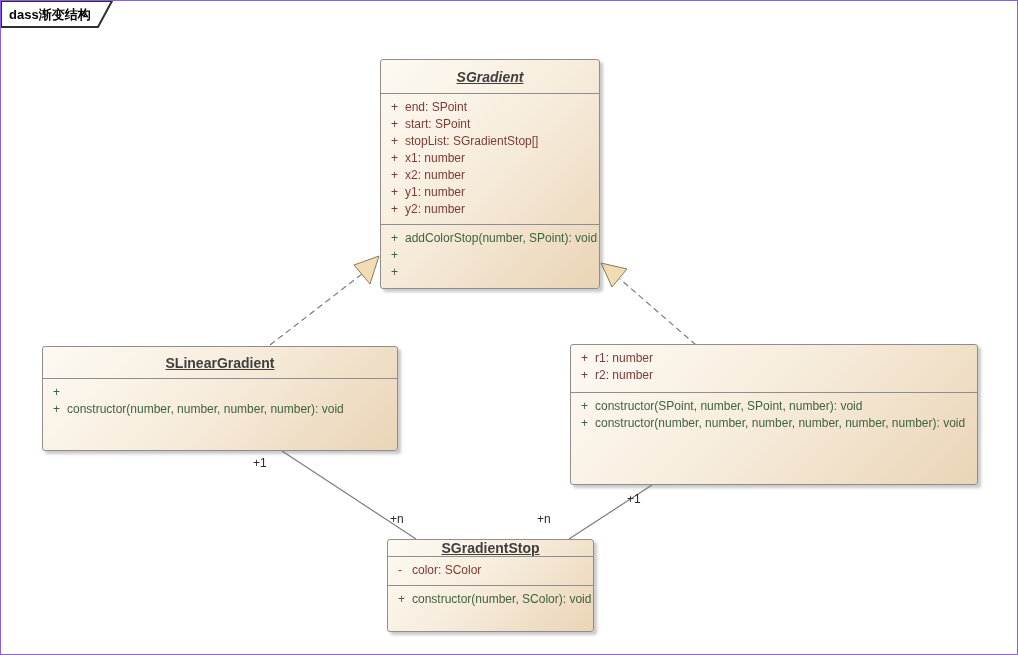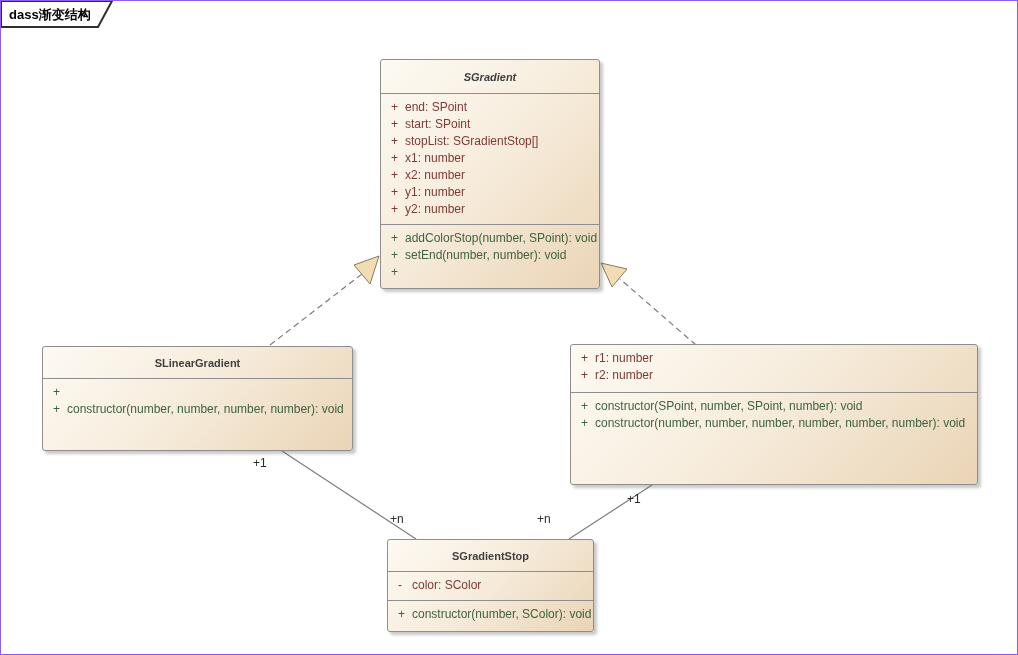--- a/index.html
+++ b/index.html
@@ -43,23 +43,24 @@
     box-shadow: 3px 3px 3px rgba(100,100,100,0.35);
   }
   .class-header {
     display: flex;
     align-items: center;
     justify-content: center;
     border-bottom: 1px solid #8e8e8e;
     flex: 0 0 auto;
   }
   .class-title {
-    font-size: 11px;
+    font-size: 14px;
     font-weight: bold;
     color: #3f3f3f;
+    text-decoration: underline;
   }
   .class-title.abstract { font-style: italic; }
   .sec {
     padding: 5px 4px 2px 0;
     overflow: hidden;
   }
   .sec + .sec { border-top: 1px solid #8e8e8e; }
   .sec.fill { flex: 1 1 auto; }
   .row {
     display: flex;
@@ -72,29 +73,29 @@
     flex: 0 0 24px;
     padding-left: 10px;
   }
   .attr-row { color: #7e3b36; }
   .meth-row { color: #3e6340; }
 
   #box-sgradient   { left: 379px; top: 58px;  width: 220px; height: 230px; }
   #box-sgradient .class-header { height: 34px; }
   #box-sgradient .sec-attrs    { height: 130px; }
 
-  #box-slinear     { left: 41px;  top: 345px; width: 311px; height: 105px; }
+  #box-slinear     { left: 41px;  top: 345px; width: 356px; height: 105px; }
   #box-slinear .class-header   { height: 32px; }
 
   #box-sradial     { left: 569px; top: 343px; width: 408px; height: 141px; }
   #box-sradial .class-header   { height: 31px; }
   #box-sradial .sec-attrs      { height: 47px; }
 
   #box-sstop       { left: 386px; top: 538px; width: 207px; height: 93px; }
-  #box-sstop .class-header     { height: 32px; }
+  #box-sstop .class-header     { height: 17px; }
   #box-sstop .sec-attrs        { height: 28px; }
 
   
   .mult {
     position: absolute;
     z-index: 3;
     font-size: 12px;
     color: #2b2b2b;
     white-space: nowrap;
   }
@@ -162,21 +163,20 @@
           <span>y2: number</span>
         </div>
     </div>
     <div class="sec fill">
       <div class="row meth-row">
           <span class="vis">+</span>
           <span>addColorStop(number, SPoint): void</span>
         </div>
       <div class="row meth-row">
           <span class="vis">+</span>
-          <span>setEnd(number, number): void</span>
         </div>
       <div class="row meth-row">
           <span class="vis">+</span>
         </div>
     </div>
   </div>
 
   <div class="class-box" id="box-slinear">
     <div class="class-header">
       <span class="class-title">SLinearGradient</span>

